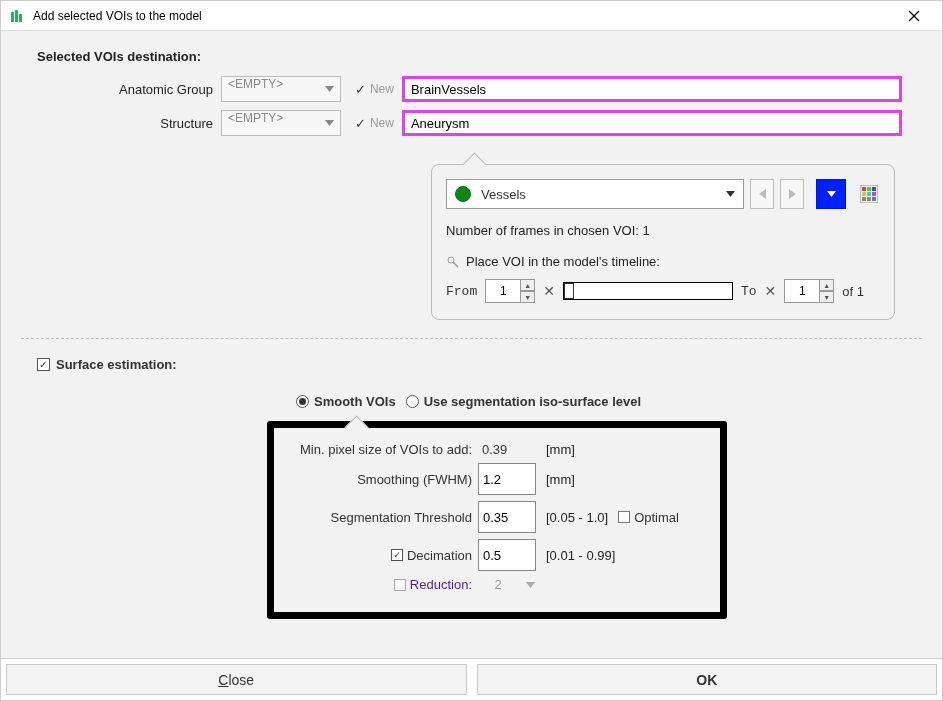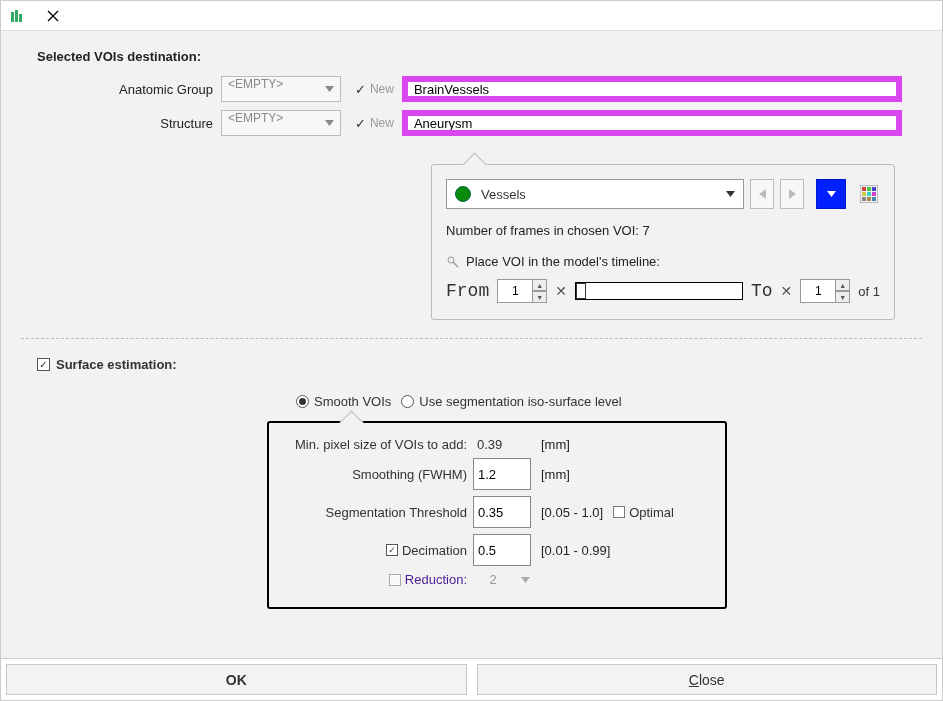--- a/index.html
+++ b/index.html
@@ -10,48 +10,48 @@
   .titlebar .title { flex:1; font-size:12px; color:#000; }
   .titlebar .close-btn { width:40px; height:28px; display:flex; align-items:center; justify-content:center; cursor:pointer; }
   .content { flex:1; background:#f2f2f2; padding:10px 20px 10px 20px; overflow:hidden; position:relative; }
   .section-heading { font-weight:bold; font-size:13px; color:#222; margin:8px 0 12px 16px; }
   .form-row { display:flex; align-items:center; margin-bottom:8px; }
   .label-right { width:200px; text-align:right; padding-right:8px; font-size:13px; color:#222; }
   .dropdown-empty { width:120px; height:26px; border:1px solid #bbb; background:#f7f7f7; display:flex; align-items:flex-start; padding:0 6px; color:#888; font-size:12px; position:relative; margin-right:14px; }
   .dropdown-empty .caret { position:absolute; right:6px; top:50%; transform:translateY(-50%); }
   .new-chk { display:flex; align-items:center; gap:4px; margin-right:8px; }
   .new-chk .lbl { color:#999; font-size:12px; }
-  .text-input { height:26px; border:6px solid #d946ef; background:#fff; padding:0 6px; font-size:13px; color:#000; font-family:inherit; }
+  .text-input { height:26px; border:3px solid #d946ef; background:#fff; padding:0 6px; font-size:13px; color:#000; font-family:inherit; }
   .text-input.wide { flex:1; max-width:500px; }
-  .panel { border:1px solid #bbb; border-radius:3px; background:#f2f2f2; padding:14px 14px 16px 14px; margin-left:410px; margin-top:28px; width:464px; position:relative; }
+  .panel { border:1px solid #bbb; border-radius:8px; background:#f2f2f2; padding:14px 14px 16px 14px; margin-left:410px; margin-top:28px; width:464px; position:relative; }
   .panel:before { content:""; position:absolute; top:-9px; left:34px; width:16px; height:16px; background:#f2f2f2; border-left:1px solid #bbb; border-top:1px solid #bbb; transform:rotate(45deg); }
   .voi-row { display:flex; align-items:center; gap:6px; }
   .voi-select { flex:1; height:30px; border:1px solid #999; background:#fff; display:flex; align-items:center; padding:0 8px; position:relative; }
   .voi-select .green { width:16px; height:16px; border-radius:50%; background:#0a8a0a; margin-right:10px; border:1px solid #064; }
   .voi-select .caret { position:absolute; right:8px; }
   .arrow-btn { width:24px; height:30px; border:1px solid #bbb; background:#f7f7f7; display:flex; align-items:center; justify-content:center; color:#bbb; cursor:pointer; }
   .blue-btn { width:30px; height:30px; background:#0020ff; border:1px solid #0018cc; display:flex; align-items:center; justify-content:center; cursor:pointer; margin-left:6px; }
   .grid-btn { width:22px; height:22px; display:flex; align-items:center; justify-content:center; cursor:pointer; margin-left:6px; }
   .frames-text { margin-top:14px; font-size:13px; color:#222; }
   .timeline-label { display:flex; align-items:center; gap:6px; margin-top:16px; font-size:13px; color:#222; }
   .pin-icon { width:14px; height:14px; color:#888; }
   .timeline-row { display:flex; align-items:center; gap:8px; margin-top:10px; }
-  .mono { font-family:"Courier New",monospace; font-size:18px; }
+  .mono { font-family:"Courier New",monospace; font-size:13px; }
   .spinner { display:flex; align-items:stretch; height:24px; }
   .spinner input { width:36px; height:24px; border:1px solid #999; text-align:center; font-size:12px; padding:0; }
   .spinner .btns { display:flex; flex-direction:column; }
   .spinner .btns div { width:14px; height:12px; border:1px solid #999; border-left:none; background:#eee; font-size:7px; display:flex; align-items:center; justify-content:center; cursor:pointer; color:#555;}
   .slider { flex:1; max-width:170px; height:18px; border:1px solid #000; background:#fff; position:relative; }
   .slider .handle { position:absolute; left:0; top:0; width:10px; height:16px; background:#fff; border:1px solid #333; }
   hr.dashed { border:none; border-top:1px dashed #bbb; margin:18px 0; }
-  .radio-row { display:flex; gap:10px; margin-left:275px; margin-bottom:12px; }
+  .radio-row { display:flex; gap:10px; margin-left:275px; margin-bottom:12px;font-weight:bold; }
   .radio { display:inline-flex; align-items:center; gap:5px; cursor:pointer; }
   .radio .circle { width:13px; height:13px; border:1px solid #555; border-radius:50%; display:flex; align-items:center; justify-content:center; background:#fff; }
   .radio .circle .dot { width:7px; height:7px; border-radius:50%; background:#333; }
-  .panel2 { border:2px solid #000000; border-radius:3px; background:#f2f2f2; padding:14px; margin-left:246px; width:460px; position:relative; }
+  .panel2 { border:7px solid #000000; border-radius:3px; background:#f2f2f2; padding:14px; margin-left:246px; width:460px; position:relative; }
   .panel2:before { content:""; position:absolute; top:-9px; left:74px; width:16px; height:16px; background:#f2f2f2; border-left:1px solid #bbb; border-top:1px solid #bbb; transform:rotate(45deg); }
   .p2row { display:flex; align-items:center; margin-bottom:6px; font-size:13px; }
   .p2row .lbl { width:190px; text-align:right; padding-right:6px; }
   .p2row .val-static { width:58px; padding-left:4px; }
   .p2row input.num { width:58px; height:22px; border:1px solid #888; padding:15px 4px; font-size:13px; }
   .p2row .hint { margin-left:10px; color:#222; }
   .chk-sm { display:inline-flex; align-items:center; gap:4px; margin-left:10px; cursor:pointer; }
   .reduction-caret { margin-left:8px; }
   .footer { height:42px; display:flex; border-top:1px solid #ccc; }
   .footer .btn { flex:1; display:flex; align-items:center; justify-content:center; background:#f3f3f3; border:1px solid #c8c8c8; margin:5px; font-size:14px; cursor:pointer; }
@@ -66,20 +66,21 @@
 <div class="window">
 
   <div class="titlebar">
     <span class="app-icon">
       <svg width="14" height="14" viewBox="0 0 14 14">
           <rect x="1" y="3" width="3" height="10" fill="#3a6"></rect>
           <rect x="5" y="1" width="3" height="12" fill="#3a6"></rect>
           <rect x="9" y="5" width="3" height="8" fill="#3a6"></rect>
         </svg>
     </span>
+    <span class="title">Add selected VOIs to the model</span>
     <span class="close-btn">
       <svg width="12" height="12" viewBox="0 0 12 12">
           <line x1="1" y1="1" x2="11" y2="11" stroke="#000" stroke-width="1.3"></line>
           <line x1="11" y1="1" x2="1" y2="11" stroke="#000" stroke-width="1.3"></line>
         </svg>
     </span>
   </div>
 
   <div class="content">
 
@@ -154,21 +155,21 @@
             <rect x="2" y="7" width="4" height="4" fill="#cc4"></rect>
             <rect x="7" y="7" width="4" height="4" fill="#4cc"></rect>
             <rect x="12" y="7" width="4" height="4" fill="#c4c"></rect>
             <rect x="2" y="12" width="4" height="4" fill="#888"></rect>
             <rect x="7" y="12" width="4" height="4" fill="#a84"></rect>
             <rect x="12" y="12" width="4" height="4" fill="#48a"></rect>
           </svg>
         </div>
       </div>
 
-      <div class="frames-text">Number of frames in chosen VOI: 7</div>
+      <div class="frames-text">Number of frames in chosen VOI: 1</div>
 
       <div class="timeline-label">
         <span class="pin-icon">
           <svg width="14" height="14" viewBox="0 0 14 14">
               <circle cx="5" cy="5" r="3" fill="none" stroke="#999"></circle>
               <line x1="7" y1="7" x2="12" y2="12" stroke="#999" stroke-width="1.5"></line>
             </svg>
         </span>
         <span>Place VOI in the model's timeline:</span>
       </div>
@@ -257,21 +258,21 @@
           <svg width="9" height="6">
               <polygon points="0,0 9,0 4.5,6" fill="#aaa"></polygon>
             </svg>
         </span>
       </div>
     </div>
 
   </div>
 
   <div class="footer">
+    <div class="btn">
+        <span class="underline-first">Close</span>
+      </div>
     <div class="btn ok">
         <span>OK</span>
       </div>
-    <div class="btn">
-        <span class="underline-first">Close</span>
-      </div>
   </div>
 
 </div>
 
 </body></html>

